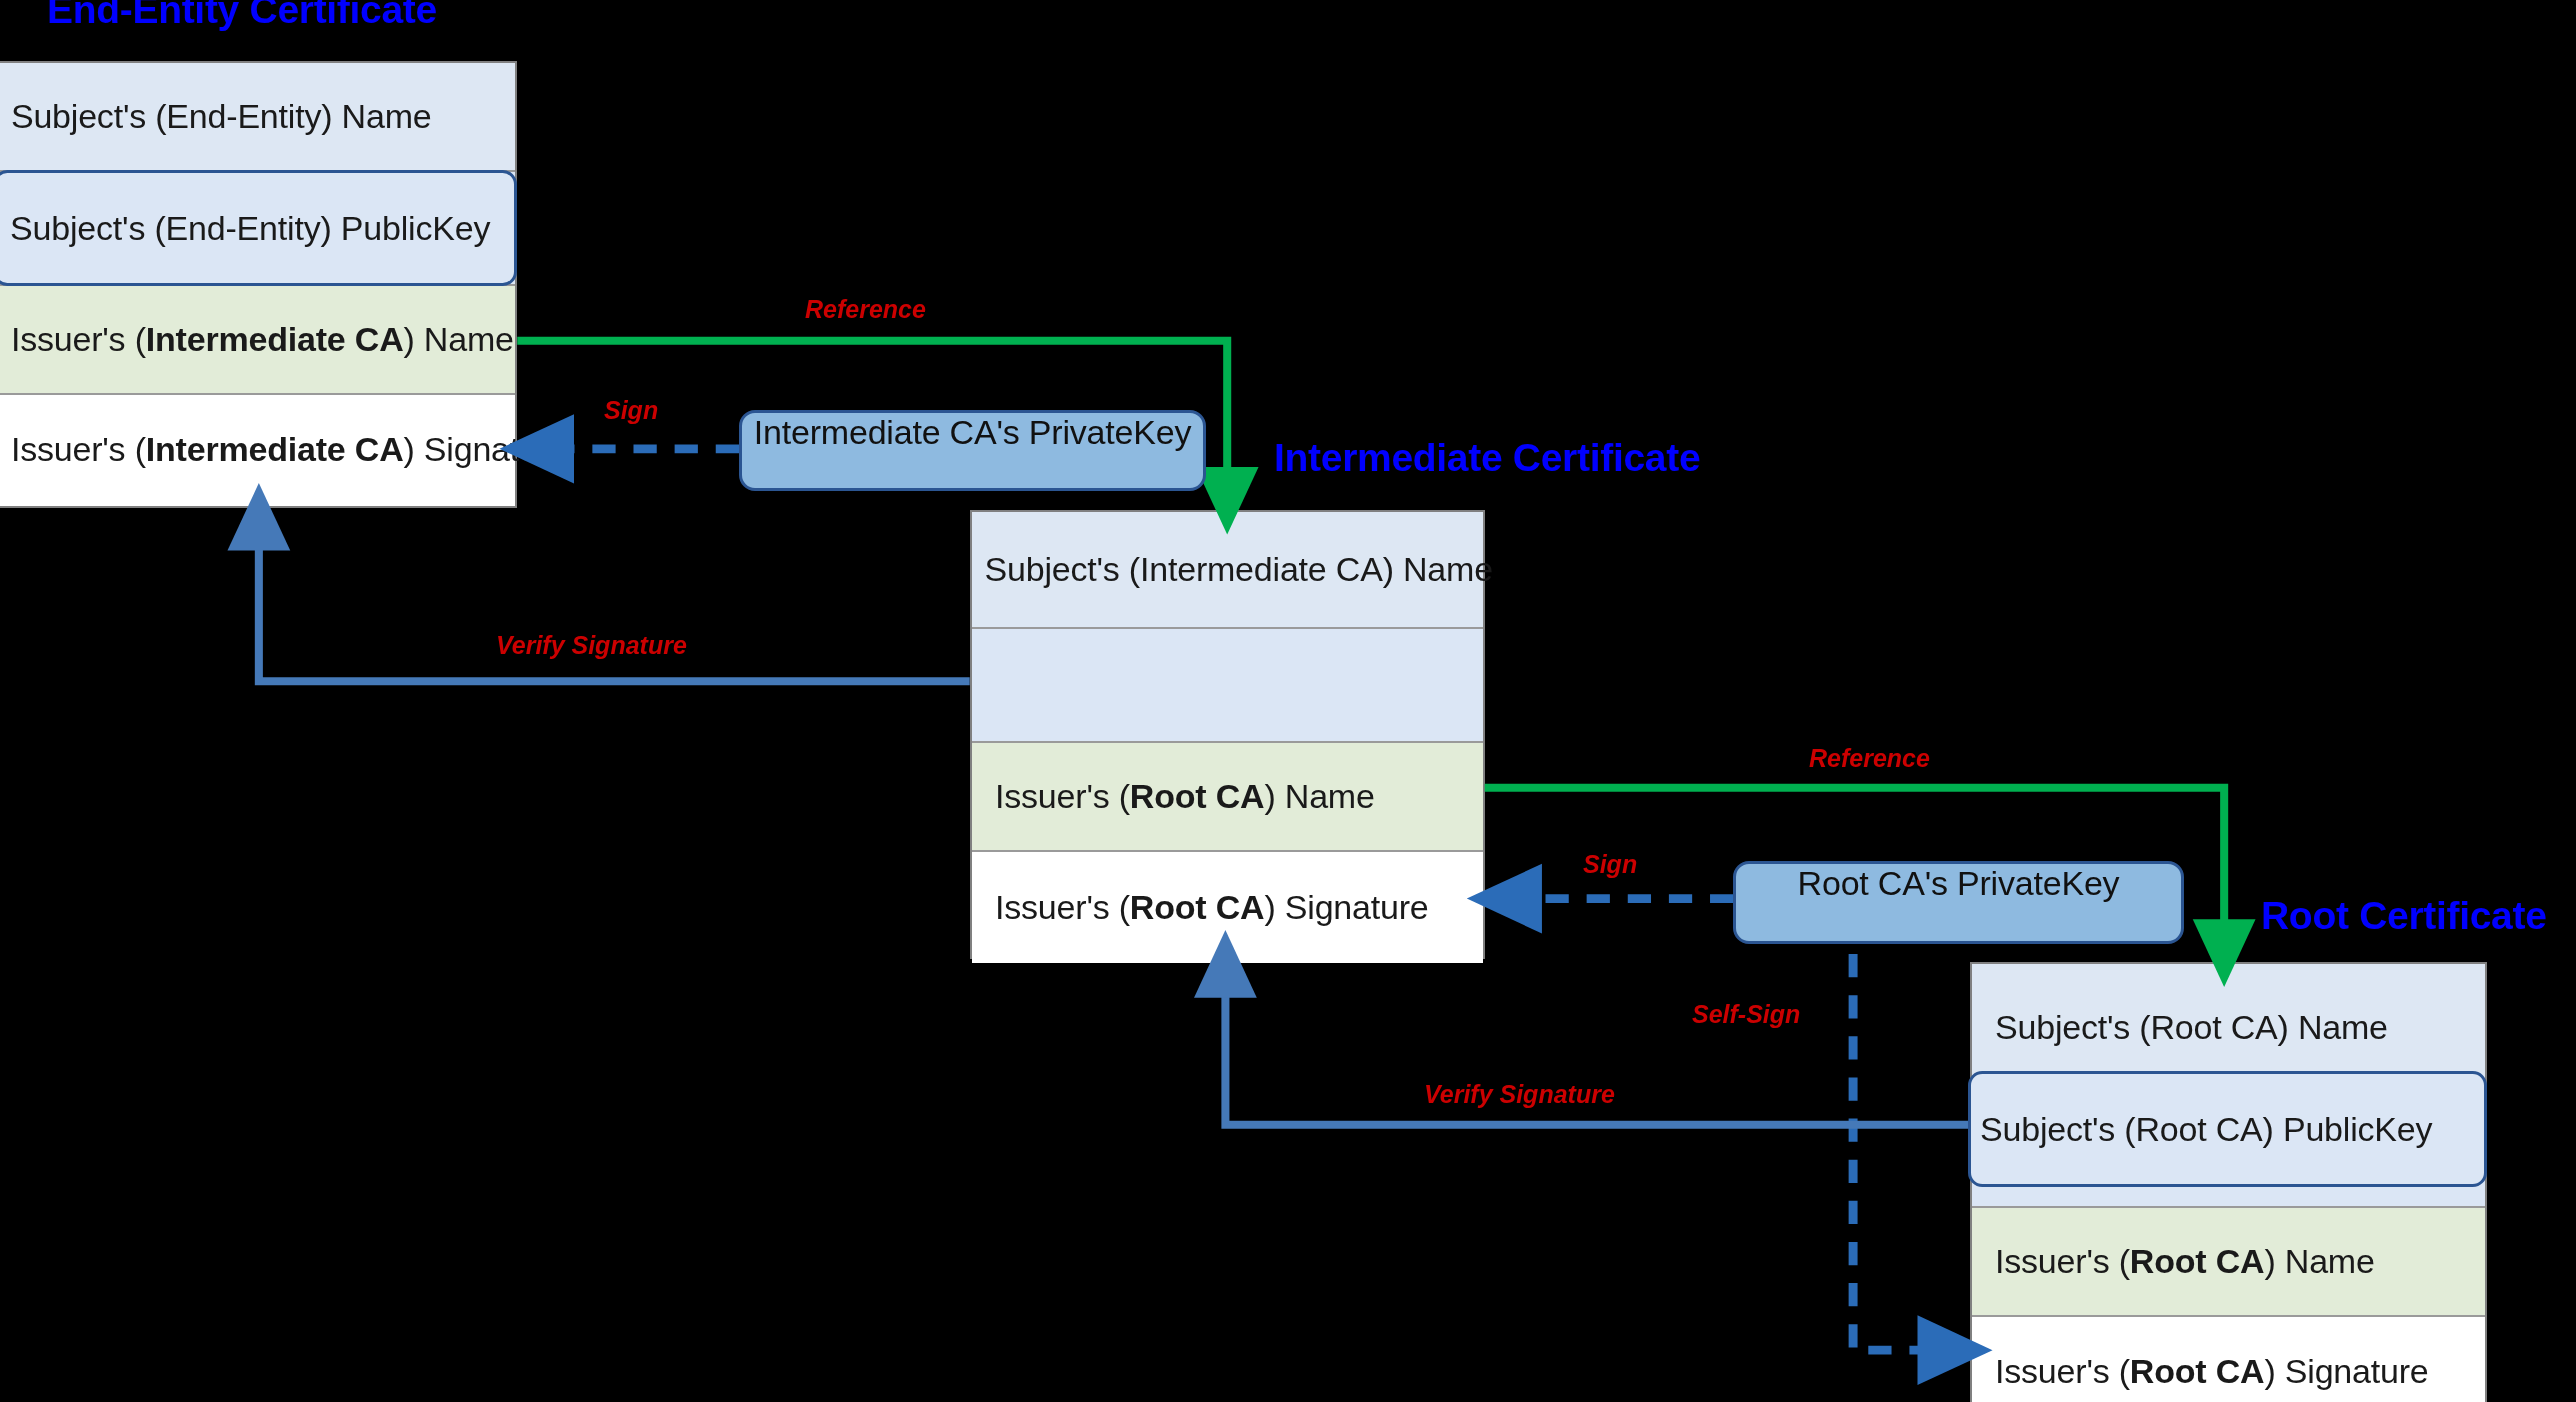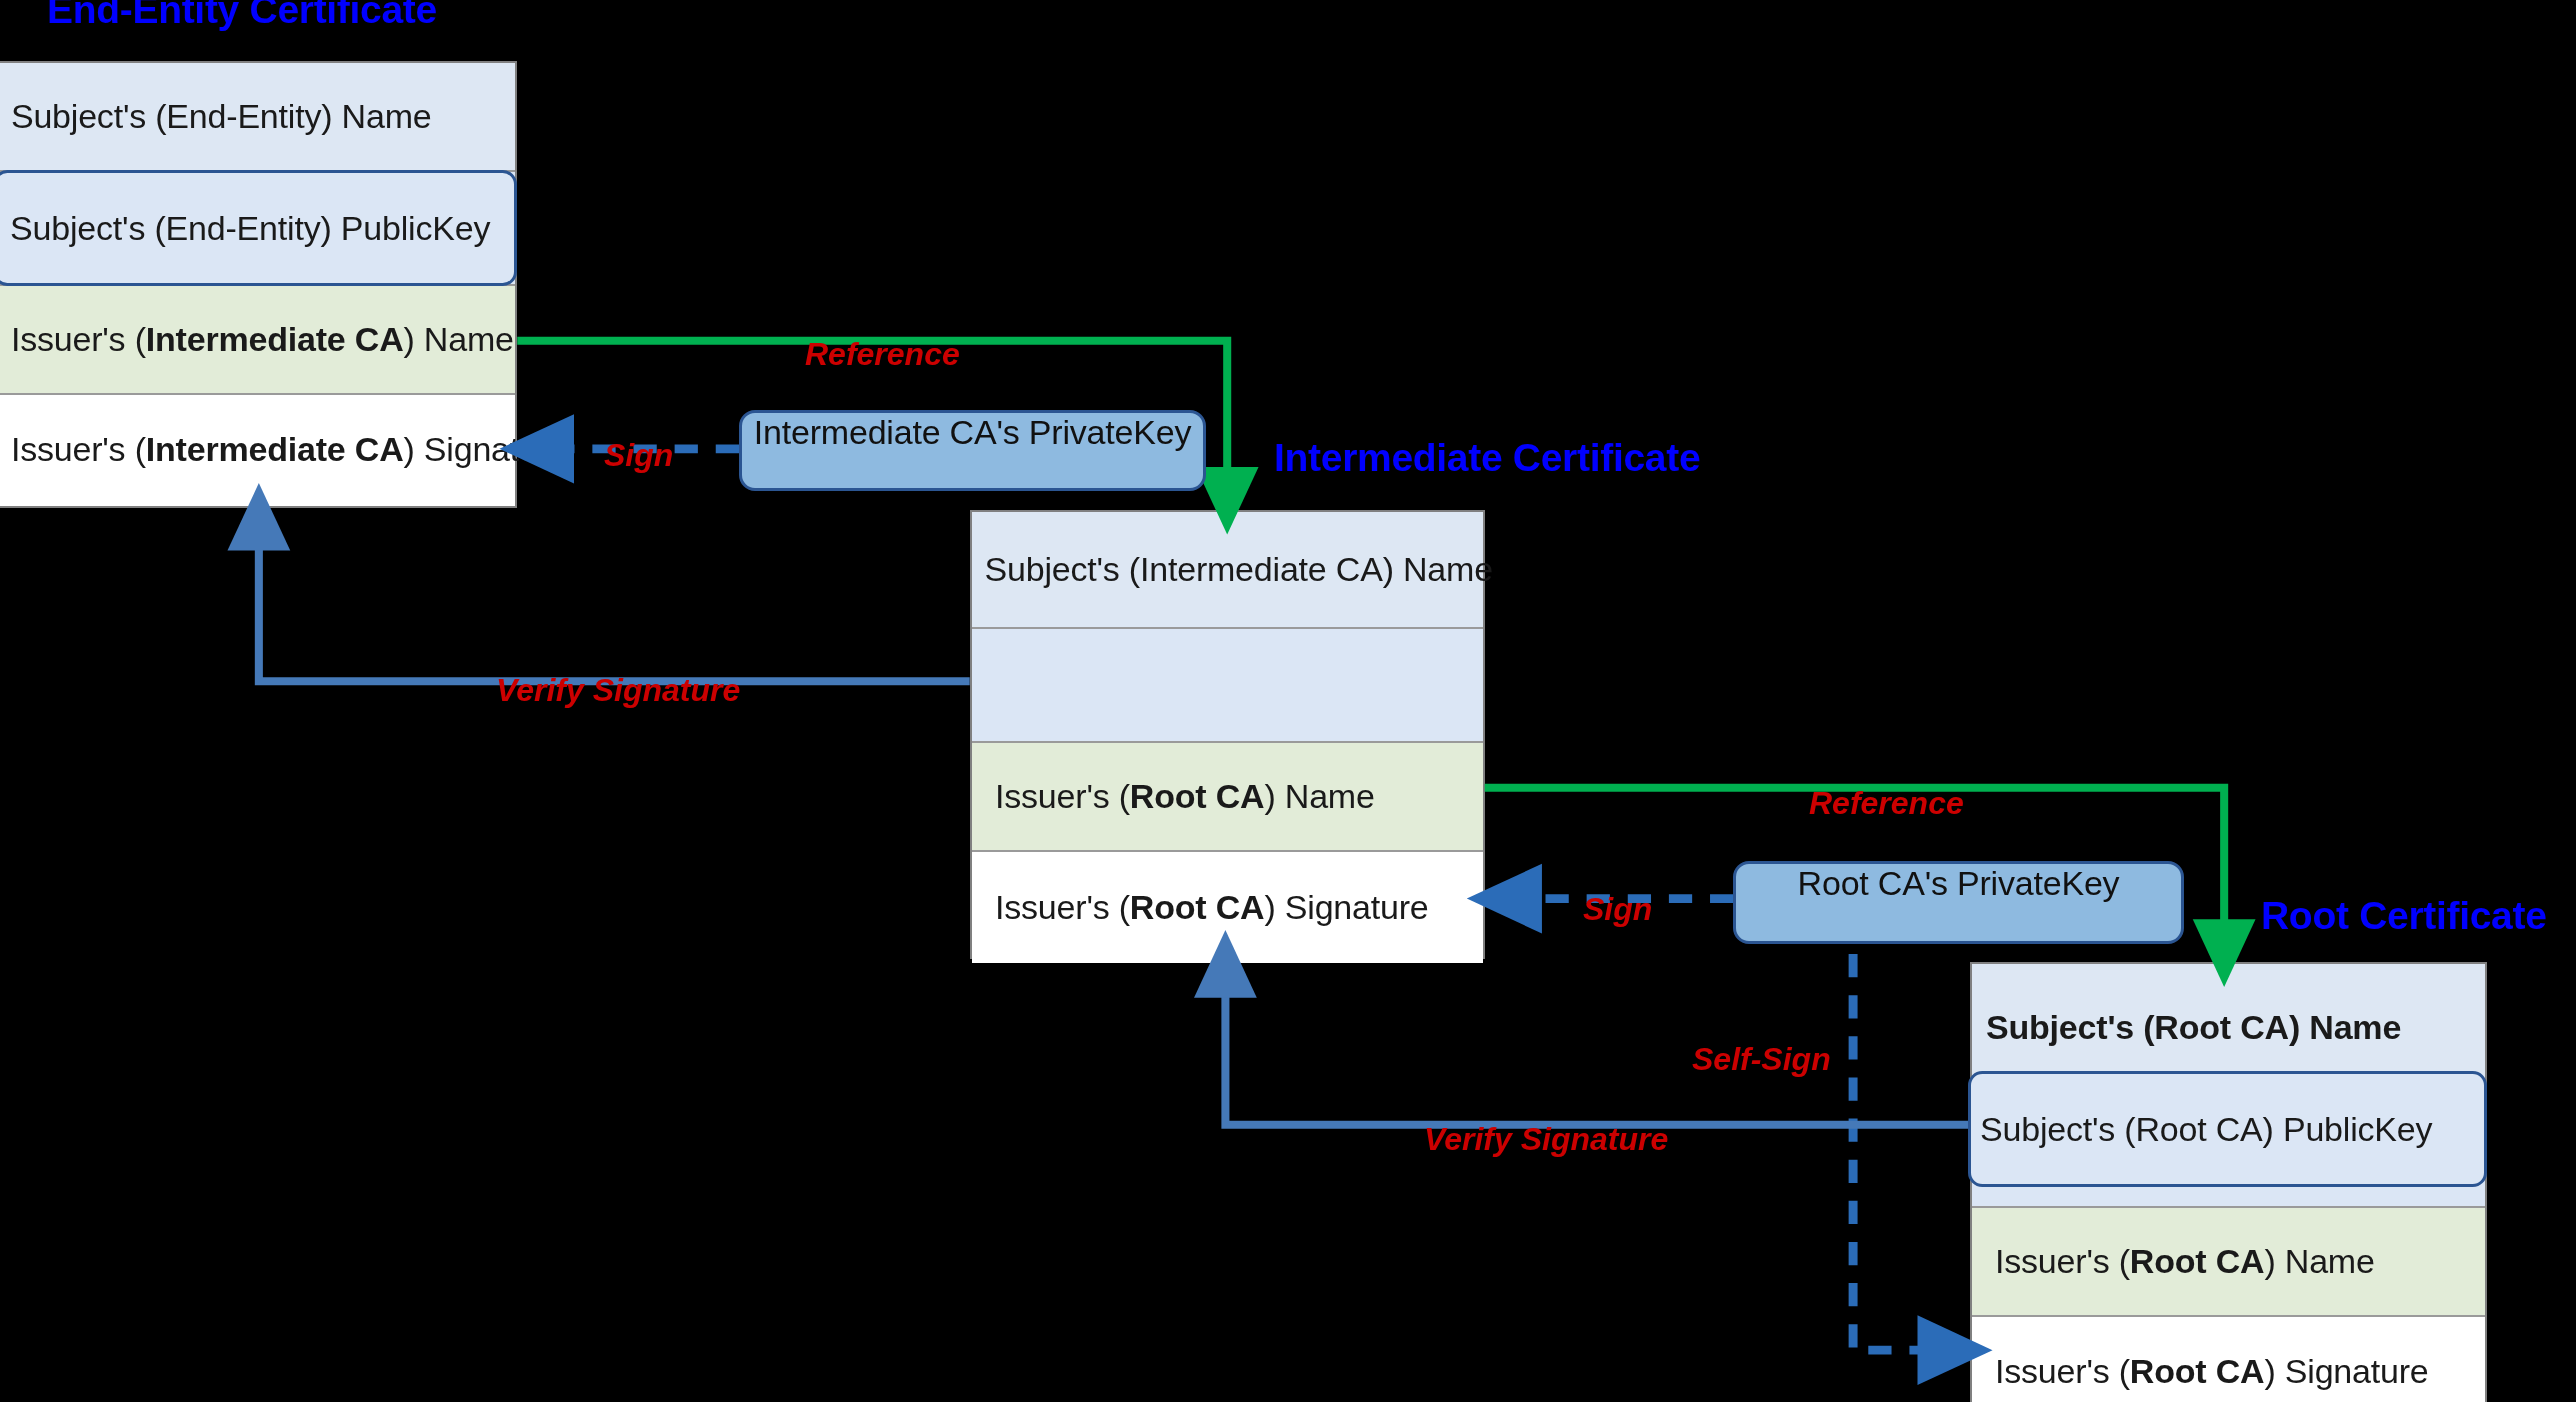--- a/index.html
+++ b/index.html
@@ -90,24 +90,23 @@
     z-index: 5;
     letter-spacing: -0.2px;
   }
 
   
   .edge-label {
     position: absolute;
     color: #cc0000;
     font-style: italic;
     font-weight: bold;
-    font-size: 32px;
+    font-size: 25px;
     white-space: nowrap;
     z-index: 7;
-    margin-top: 41px;
   }
 
   
   #wires {
     position: absolute;
     left: 0; top: 0;
     width: 2576px;
     height: 1402px;
     z-index: 2;
     pointer-events: none;
@@ -189,21 +188,21 @@
     <div class="cert-row row-pubkey row-sep" style="height:114px; padding-left:12.5px;"></div>
     <div class="cert-row row-issuer row-sep" style="height:109px; padding-left:23px;">
       <span><span>Issuer's (</span><b>Root CA</b><span>) Name</span></span>
     </div>
     <div class="cert-row row-sig" style="height:111px; padding-left:23px;">
       <span><span>Issuer's (</span><b>Root CA</b><span>) Signature</span></span>
     </div>
   </div>
 
   <div class="cert" style="left:1970px; top:962px; width:517px; height:447px;">
-    <div class="cert-row row-name row-sep" style="height:130px; padding-left:14px;font-weight:bold;">
+    <div class="cert-row row-name row-sep" style="height:130px; padding-left:23px;">
       <span>Subject's (Root CA) Name</span>
     </div>
     <div class="cert-row row-pubkey row-sep" style="height:114px; padding-left:23px;"></div>
     <div class="cert-row row-issuer row-sep" style="height:109px; padding-left:23px;">
       <span><span>Issuer's (</span><b>Root CA</b><span>) Name</span></span>
     </div>
     <div class="cert-row row-sig" style="height:109px; padding-left:23px;">
       <span><span>Issuer's (</span><b>Root CA</b><span>) Signature</span></span>
     </div>
   </div>

